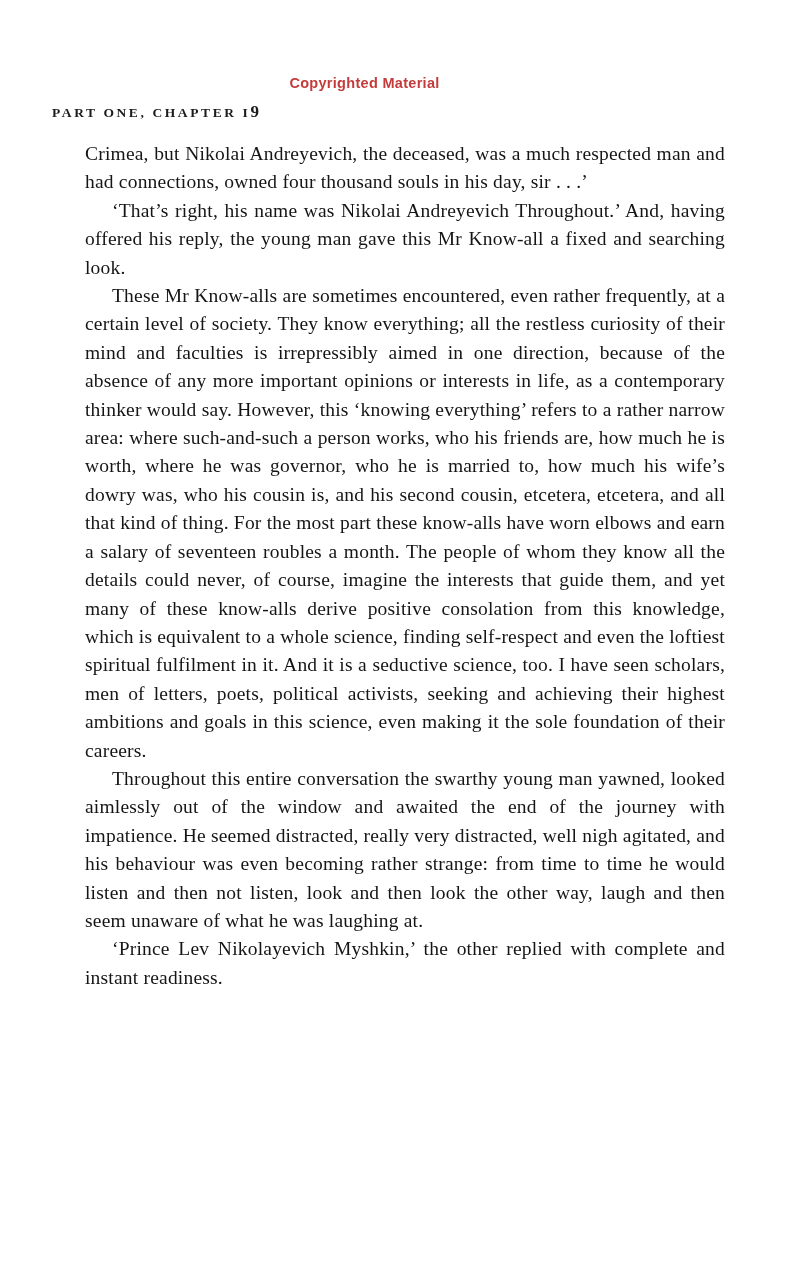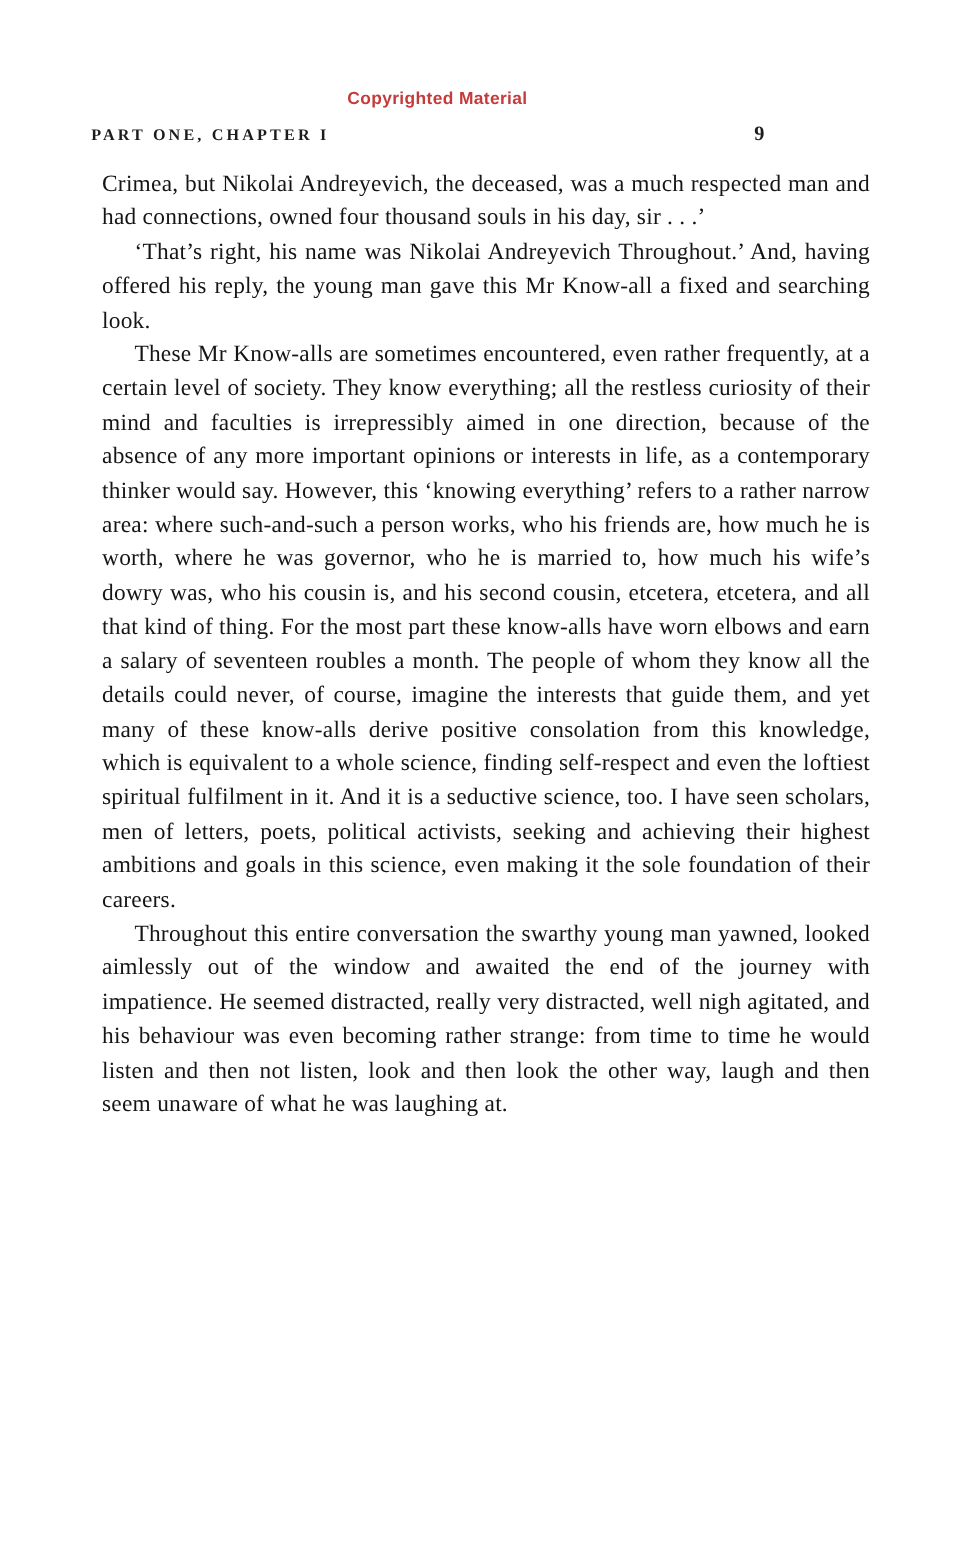--- a/index.html
+++ b/index.html
@@ -25,24 +25,24 @@
     font-family: "Liberation Sans", sans-serif;
     font-weight: bold;
     font-size: 14.5px;
     letter-spacing: 0.3px;
   }
   .copyright.top { top: 27px; }
   .copyright.bottom { top: 1243px; }
   .running-header {
     position: absolute;
     top: 54px;
-    left: 76px;
+    left: 52px;
     right: 92px;
     display: flex;
-    justify-content: space-between;
+    justify-content: flex-start;
     align-items: baseline;
   }
   .running-title {
     font-size: 13.5px;
     font-weight: bold;
     letter-spacing: 2.6px;
     color: #1c1c1c;
   }
   .page-number {
     font-size: 17px;
@@ -85,19 +85,20 @@
   <div class="running-header">
     <span class="running-title">PART ONE, CHAPTER I</span>
     <span class="page-number">9</span>
   </div>
 
   <div class="body-text">
       <p>Crimea, but Nikolai Andreyevich, the deceased, was a much respected man and had connections, owned four thousand souls in his day, sir . . .’</p>
       <p class="indent">‘That’s right, his name was Nikolai Andreyevich Throughout.’ And, having offered his reply, the young man gave this Mr Know-all a fixed and searching look.</p>
       <p class="indent">These Mr Know-alls are sometimes encountered, even rather frequently, at a certain level of society. They know everything; all the restless curiosity of their mind and faculties is irrepressibly aimed in one direction, because of the absence of any more important opinions or interests in life, as a contemporary thinker would say. However, this ‘knowing everything’ refers to a rather narrow area: where such-and-such a person works, who his friends are, how much he is worth, where he was governor, who he is married to, how much his wife’s dowry was, who his cousin is, and his second cousin, etcetera, etcetera, and all that kind of thing. For the most part these know-alls have worn elbows and earn a salary of seventeen roubles a month. The people of whom they know all the details could never, of course, imagine the interests that guide them, and yet many of these know-alls derive positive consolation from this knowledge, which is equivalent to a whole science, finding self-respect and even the loftiest spiritual fulfilment in it. And it is a seductive science, too. I have seen scholars, men of letters, poets, political activists, seeking and achieving their highest ambitions and goals in this science, even making it the sole foundation of their careers.</p>
       <p class="indent">Throughout this entire conversation the swarthy young man yawned, looked aimlessly out of the window and awaited the end of the journey with impatience. He seemed distracted, really very distracted, well nigh agitated, and his behaviour was even becoming rather strange: from time to time he would listen and then not listen, look and then look the other way, laugh and then seem unaware of what he was laughing at.</p>
+      <p class="indent">‘Prince Lev Nikolayevich Myshkin,’ the other replied with complete and instant readiness.</p>
     </div>
 
   <div class="copyright bottom" style="color: rgb(196, 59, 59);">Copyrighted Material</div>
 
   <div class="bottom-scan-bar"></div>
 
 </div>
 
 </body></html>

